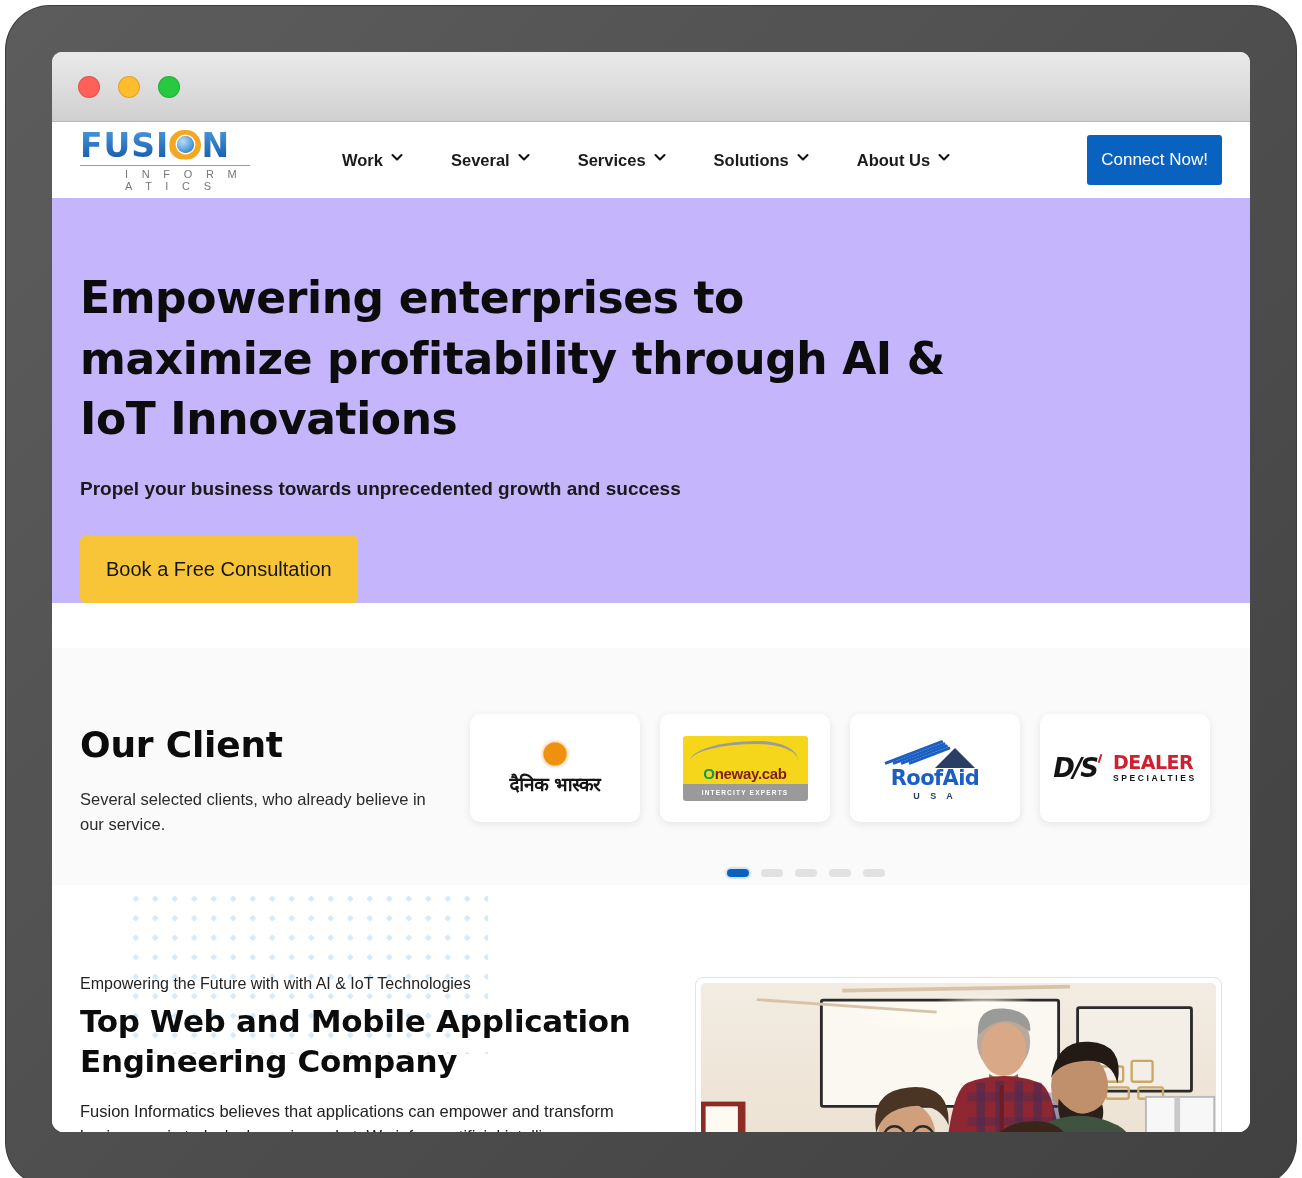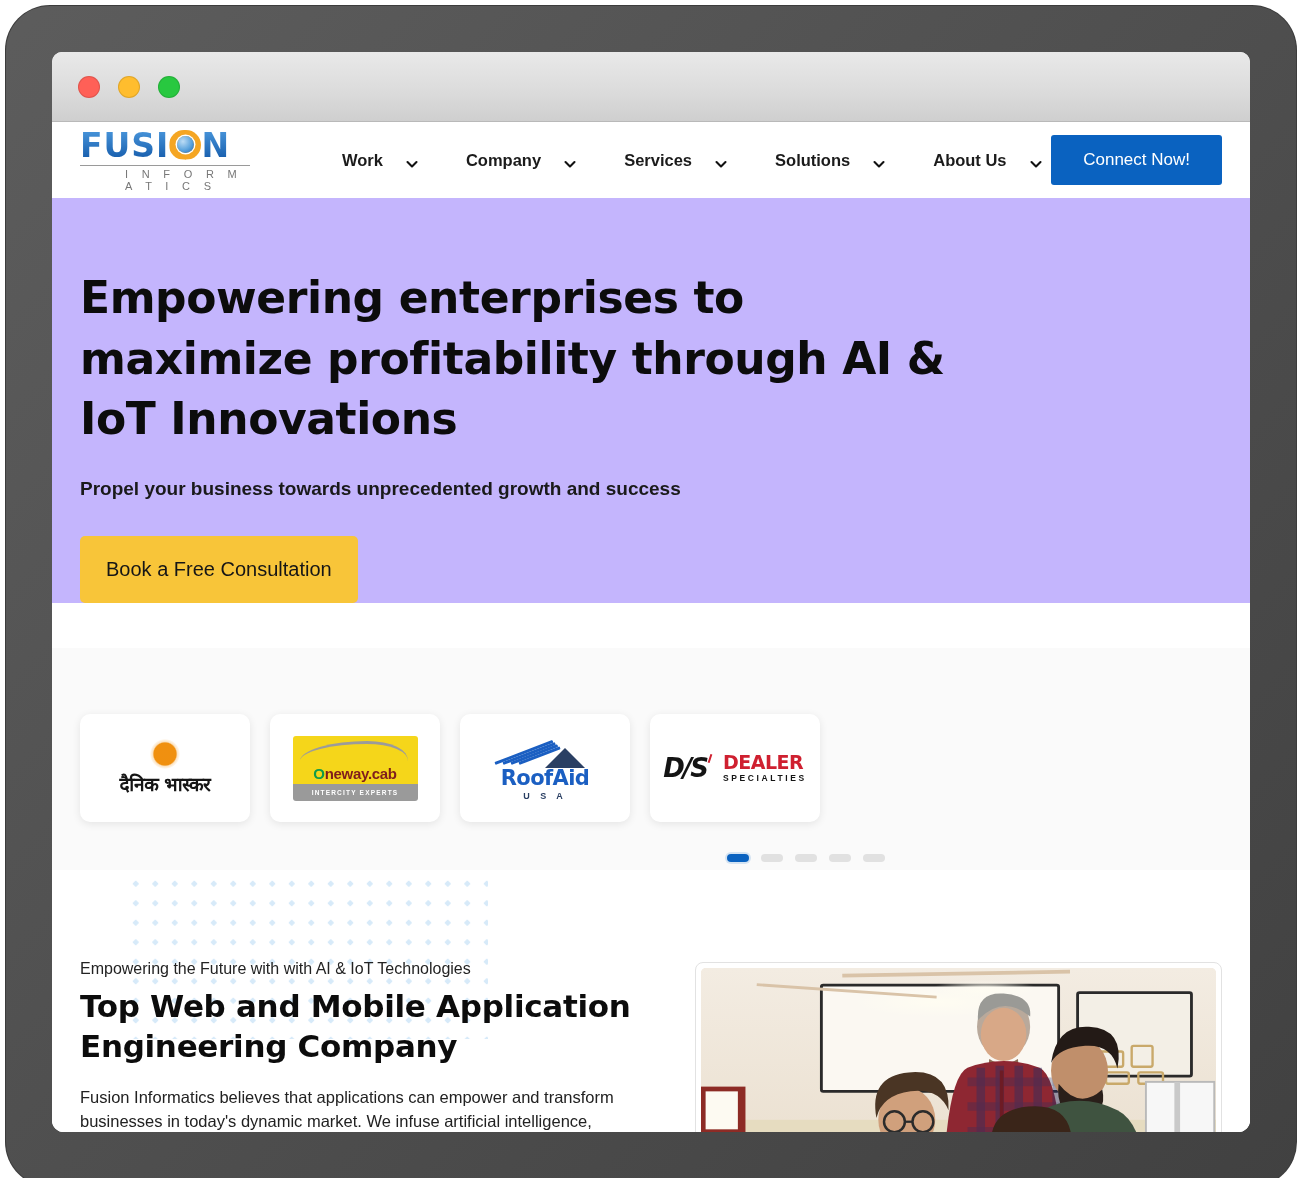--- a/index.html
+++ b/index.html
@@ -113,32 +113,32 @@
     margin-left: 45px;
   }
 
   .nav-items {
     display: flex;
     align-items: center;
     gap: 48px;
     margin-left: 92px;
   }
   .nav-item {
-    display: flex; align-items: flex-end; gap: 23px;
+    display: flex; align-items: flex-start; gap: 8px;
     font-size: 16.5px; font-weight: 700; color: #1b1b1b;
     cursor: pointer; white-space: nowrap;
   }
   .chev { width: 12px; height: 12px; display: block; }
 
   .connect-btn {
     margin-left: auto;
     background: #0a62c0;
     color: #ffffff;
     font-size: 17px;
-    padding: 15px 32px;
+    padding: 15px 14px;
     border: none;
     border-radius: 3px;
     cursor: pointer;
     font-family: "Liberation Sans", sans-serif;
     white-space: nowrap;
   }
 
   
   .hero { padding: 70px 28px 0 28px; background: #c4b5fd; }
   .hero h1 {
@@ -357,21 +357,21 @@
       </div>
 
       <div class="nav-items">
         <div class="nav-item">
           <span>Work</span>
           <svg class="chev" viewBox="0 0 12 12">
               <path d="M1.5 4 L6 8.5 L10.5 4" fill="none" stroke="#111" stroke-width="2.1" stroke-linecap="round" stroke-linejoin="round"></path>
             </svg>
         </div>
         <div class="nav-item">
-          <span>Company</span>
+          <span>Several</span>
           <svg class="chev" viewBox="0 0 12 12">
               <path d="M1.5 4 L6 8.5 L10.5 4" fill="none" stroke="#111" stroke-width="2.1" stroke-linecap="round" stroke-linejoin="round"></path>
             </svg>
         </div>
         <div class="nav-item">
           <span>Services</span>
           <svg class="chev" viewBox="0 0 12 12">
               <path d="M1.5 4 L6 8.5 L10.5 4" fill="none" stroke="#111" stroke-width="2.1" stroke-linecap="round" stroke-linejoin="round"></path>
             </svg>
         </div>
@@ -392,20 +392,24 @@
       <button class="connect-btn">Connect Now!</button>
     </div>
 
     <div class="hero">
       <h1>Empowering enterprises to maximize profitability through AI &amp; IoT Innovations</h1>
       <div class="sub">Propel your business towards unprecedented growth and success</div>
       <button class="hero-cta">Book a Free Consultation</button>
     </div>
 
     <div class="clients">
+      <div class="clients-left">
+        <h2>Our Client</h2>
+        <p>Several selected clients, who already believe in our service.</p>
+      </div>
 
       <div class="logo-cards">
 
         <div class="logo-card">
           <div class="db">
             <div class="db-sun"></div>
             <div class="db-txt">दैनिक भास्कर</div>
           </div>
         </div>
 

